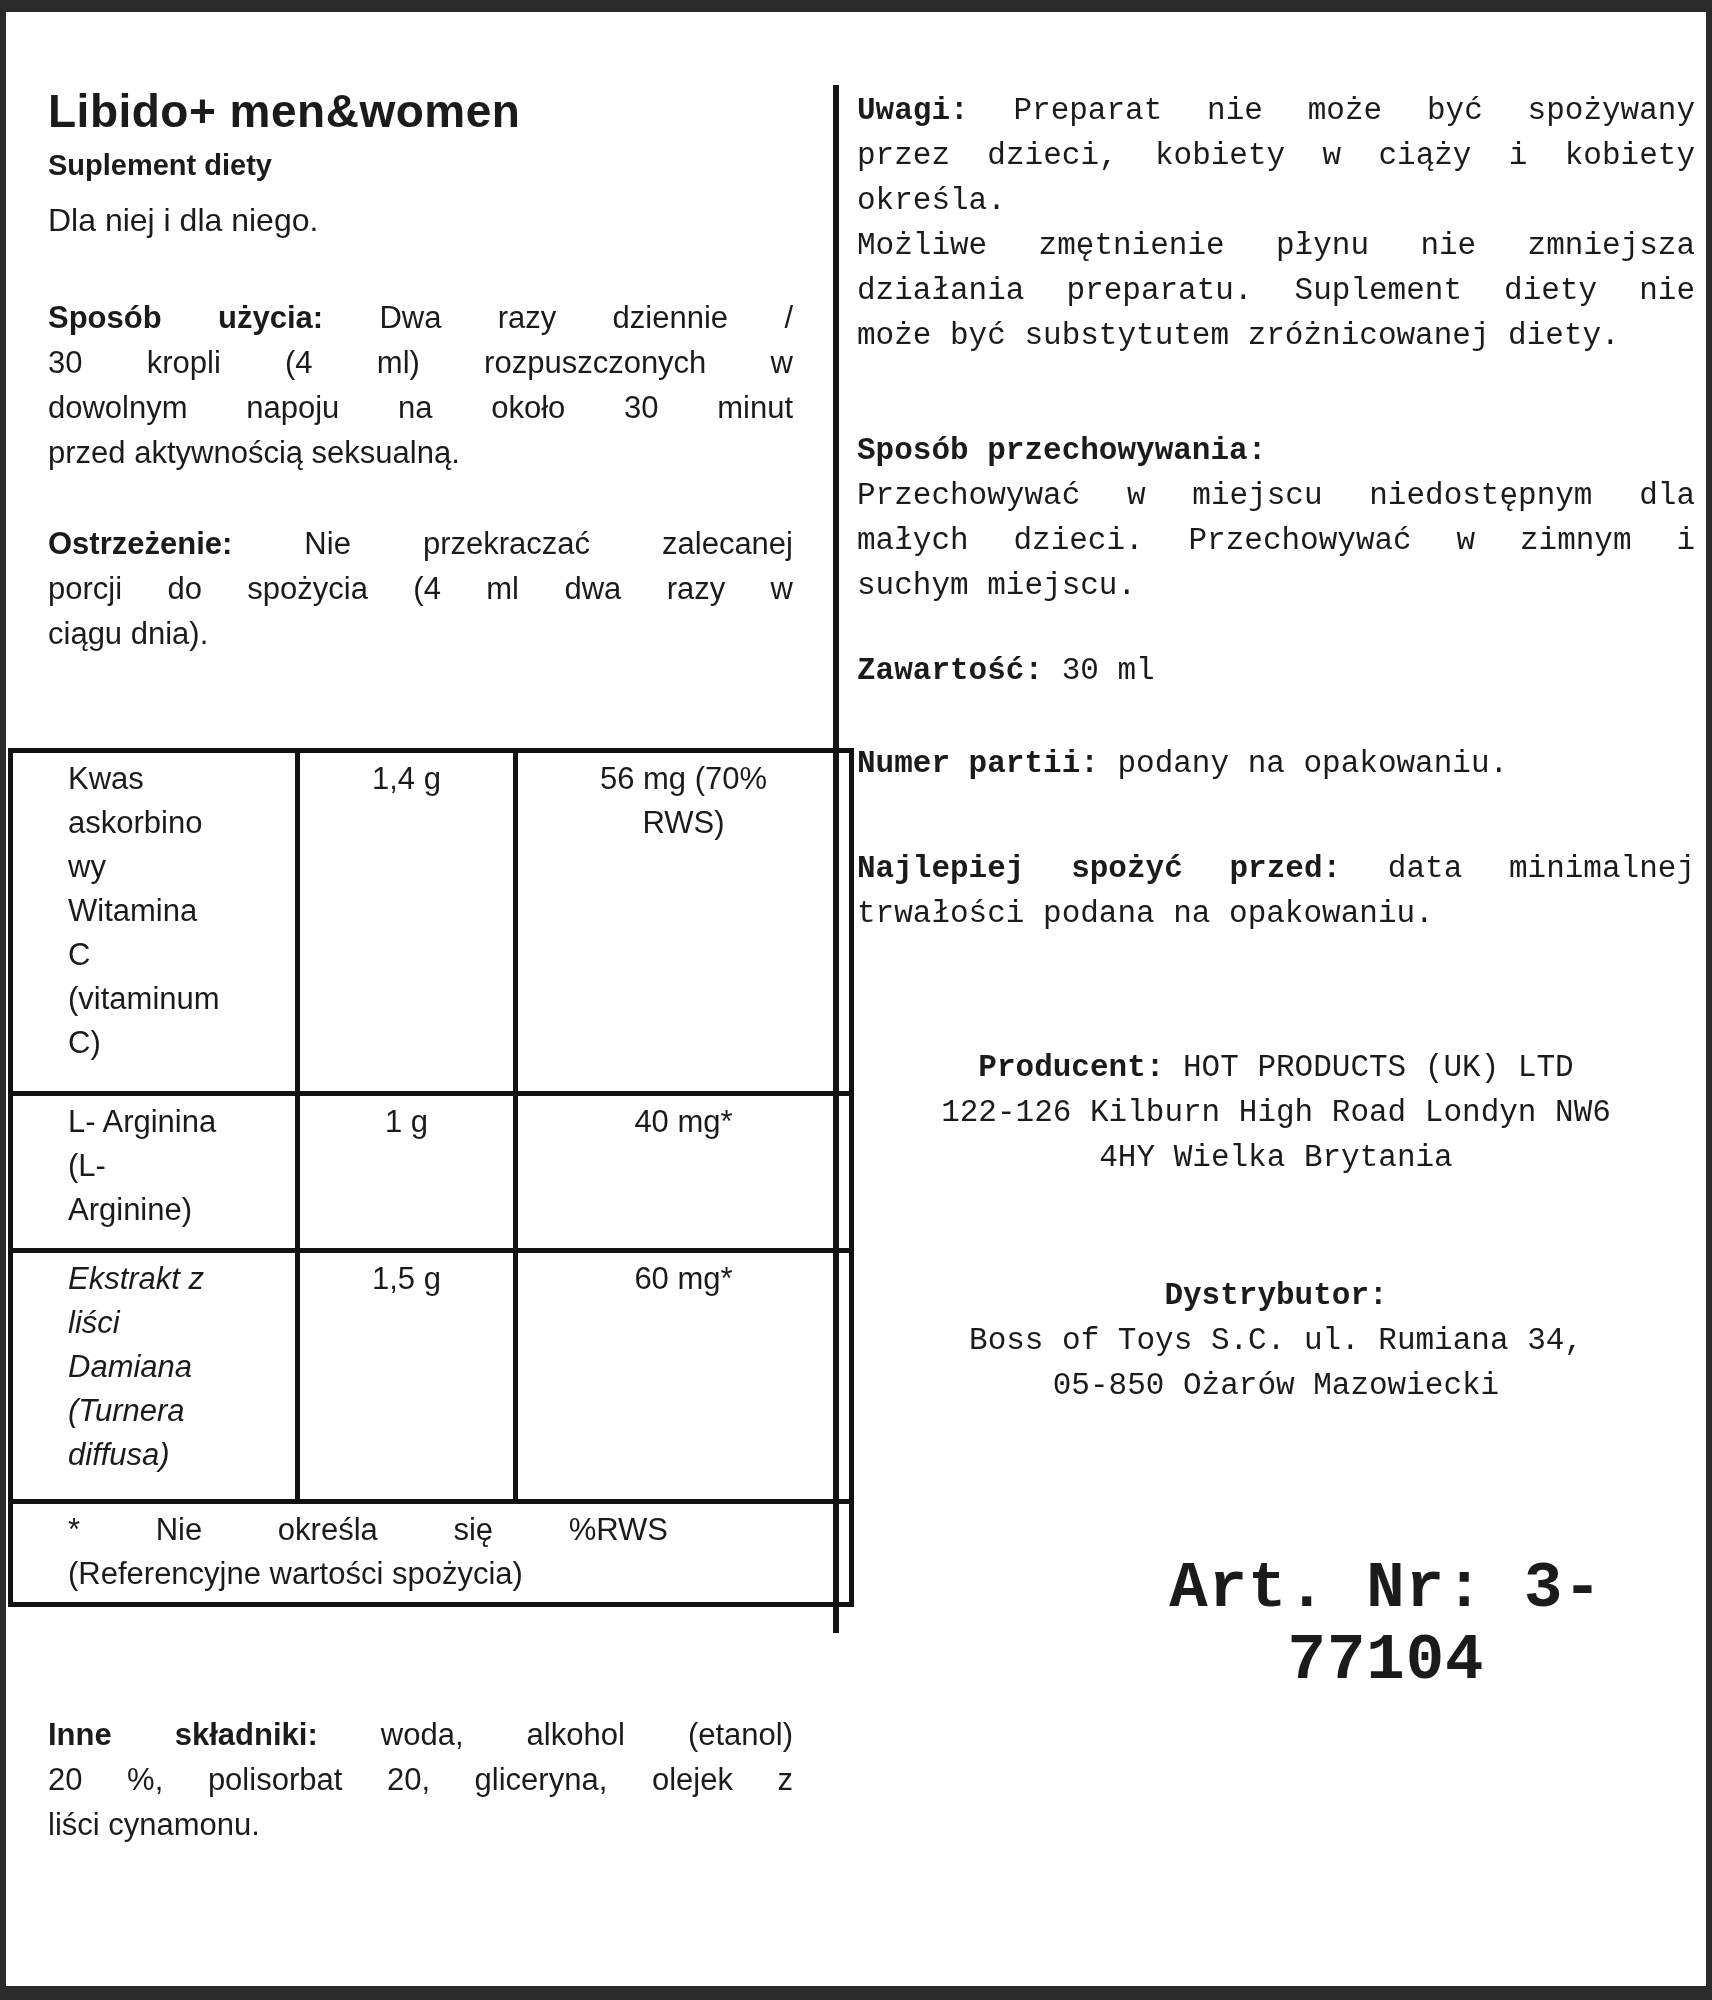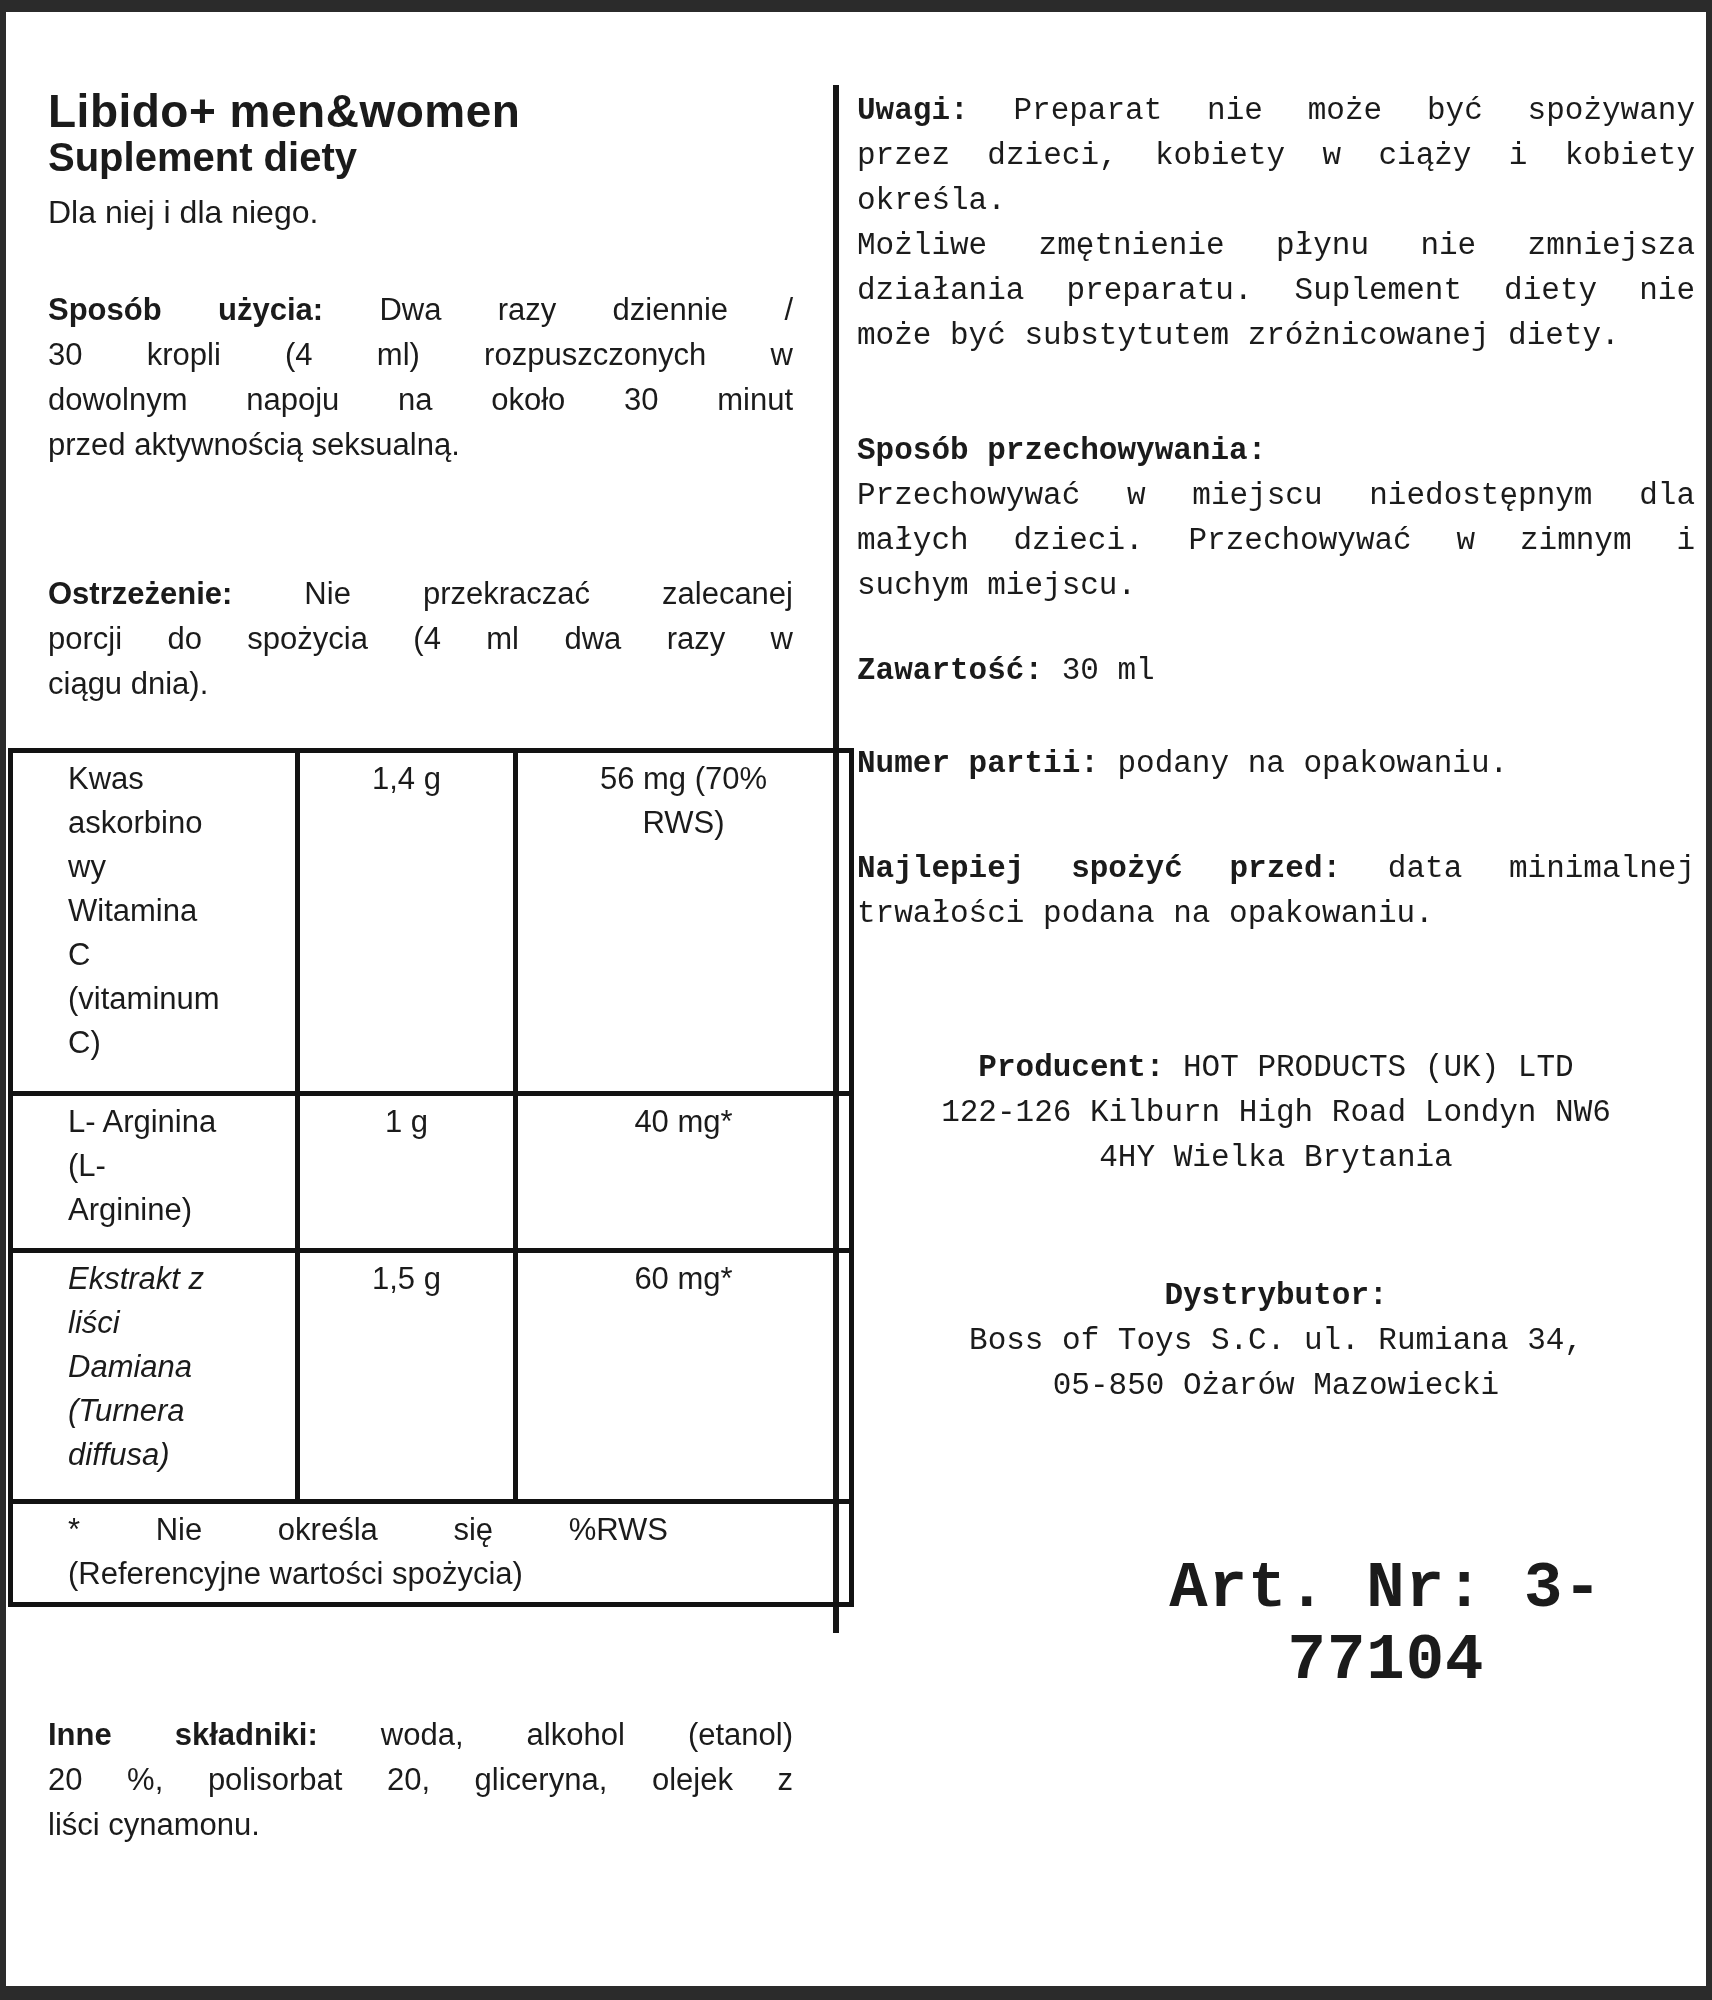--- a/index.html
+++ b/index.html
@@ -13,27 +13,27 @@
   .bar.top{top:0;height:12px;}
   .bar.bottom{top:1986px;height:14px;}
   .edge{position:absolute;top:0;height:2000px;width:6px;background:#2b2b2b;}
   .edge.left{left:0;}
   .edge.right{left:1706px;}
   .divider{position:absolute;left:833px;top:85px;width:6px;height:1548px;background:#161616;}
 
   
   .leftcol{position:absolute;left:48px;top:86px;width:745px;}
   .title{font-size:46px;font-weight:bold;letter-spacing:0.5px;line-height:50px;}
-  .subtitle{font-size:40px;font-weight:bold;line-height:42px;}
+  .subtitle{font-size:29px;font-weight:bold;line-height:42px;margin-top:8px;}
   .tagline{font-size:32px;line-height:42px;margin-top:13px;}
   .para{font-size:31px;line-height:45px;}
   .just{white-space:pre-line;text-align:justify;text-align-last:justify;}
   .lastline{text-align:left;}
   .m-usage{margin-top:54px;}
-  .m-warn{margin-top:104px;}
+  .m-warn{margin-top:46px;}
 
   
   table.ing{
     position:absolute;left:8px;top:748px;width:846px;
     border-collapse:collapse;table-layout:fixed;
     font-size:31px;line-height:44px;
   }
   table.ing td,table.ing th{
     border:5px solid #121212;vertical-align:top;
     padding:4px 6px 6px 6px;font-weight:normal;

